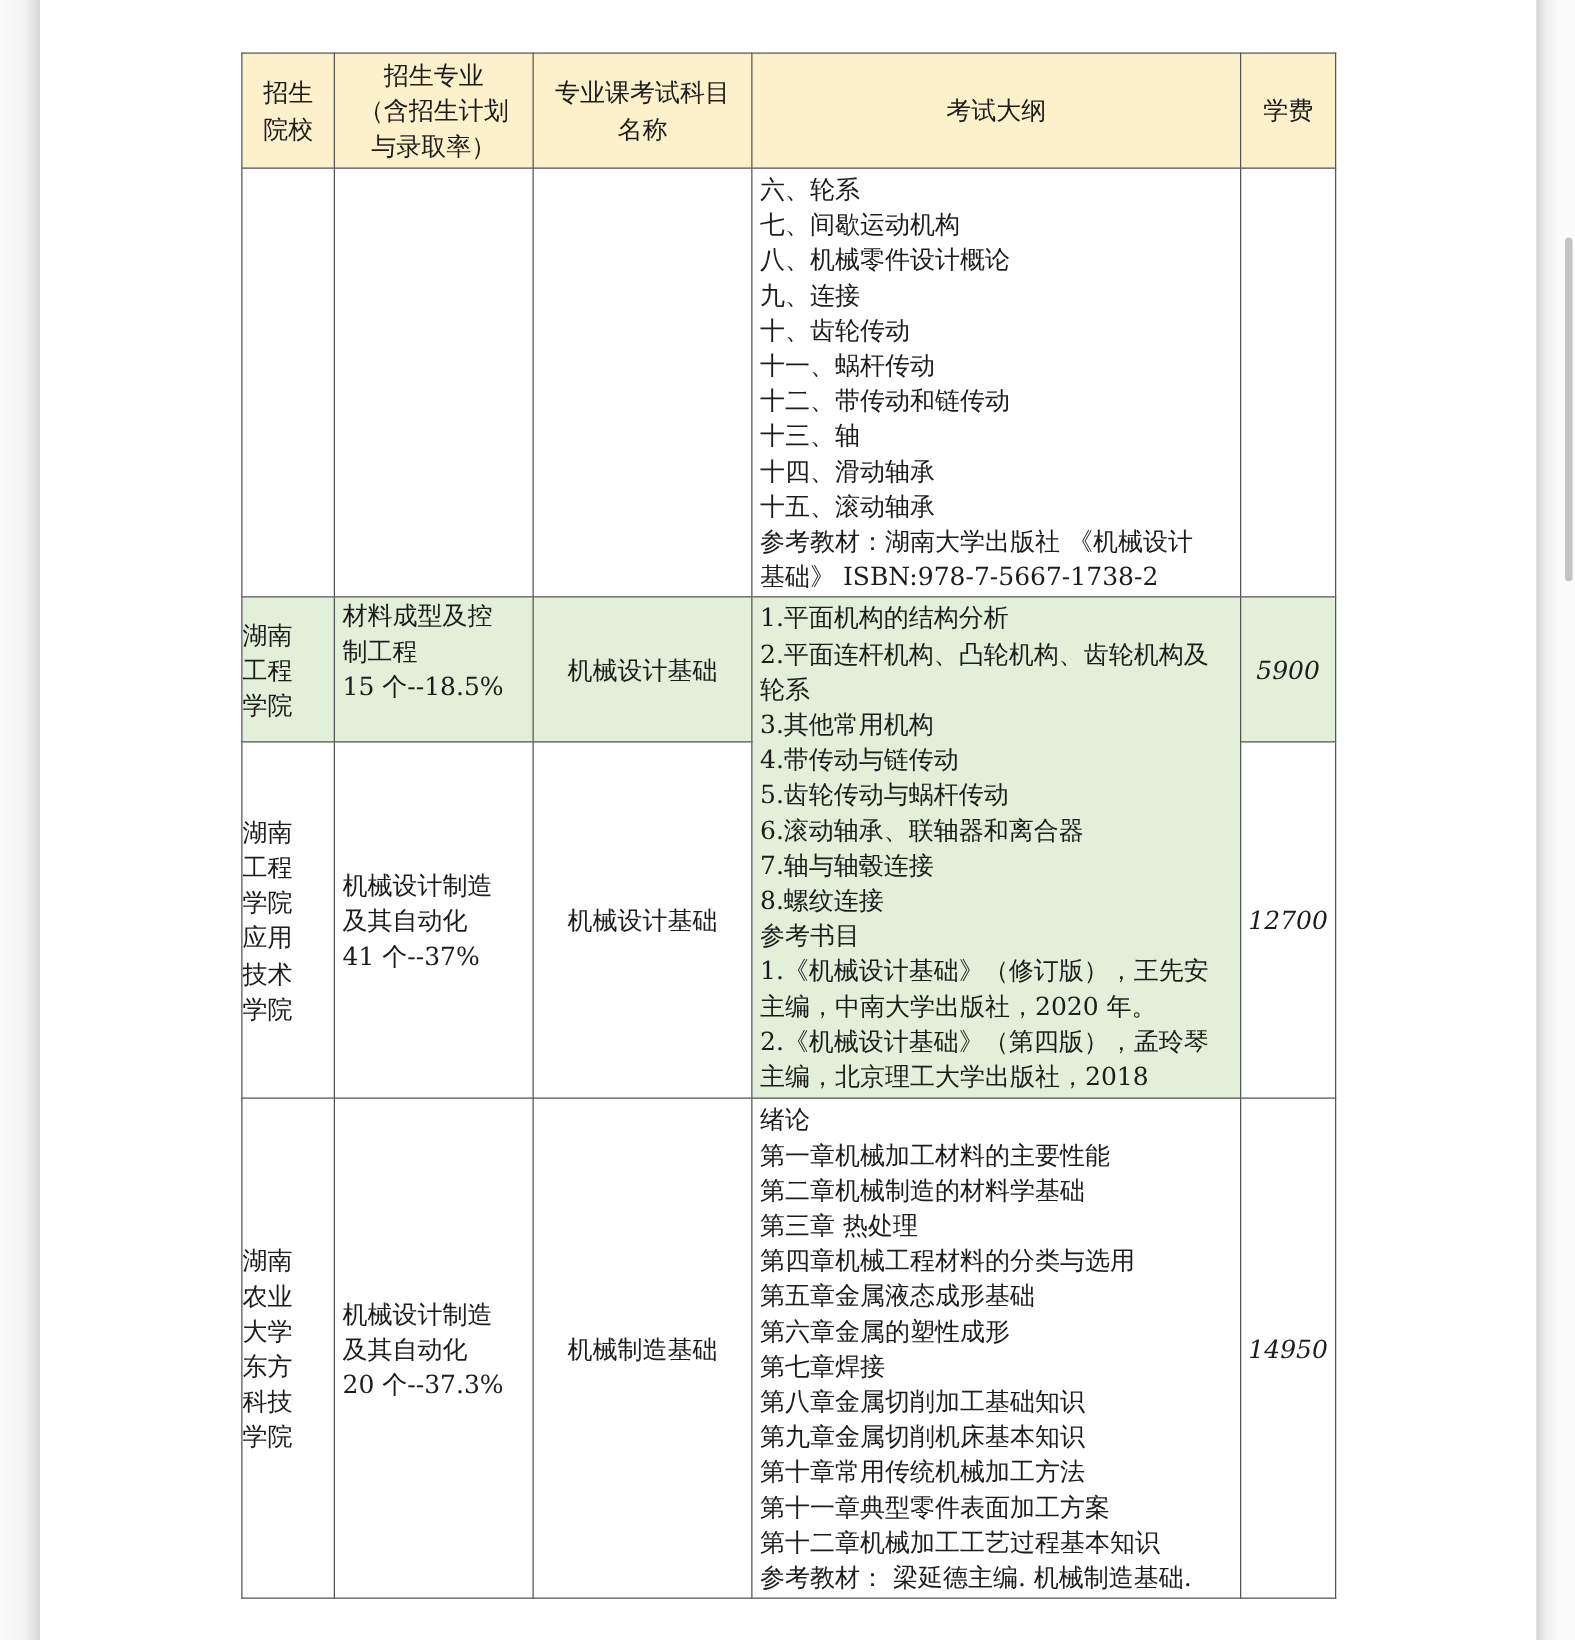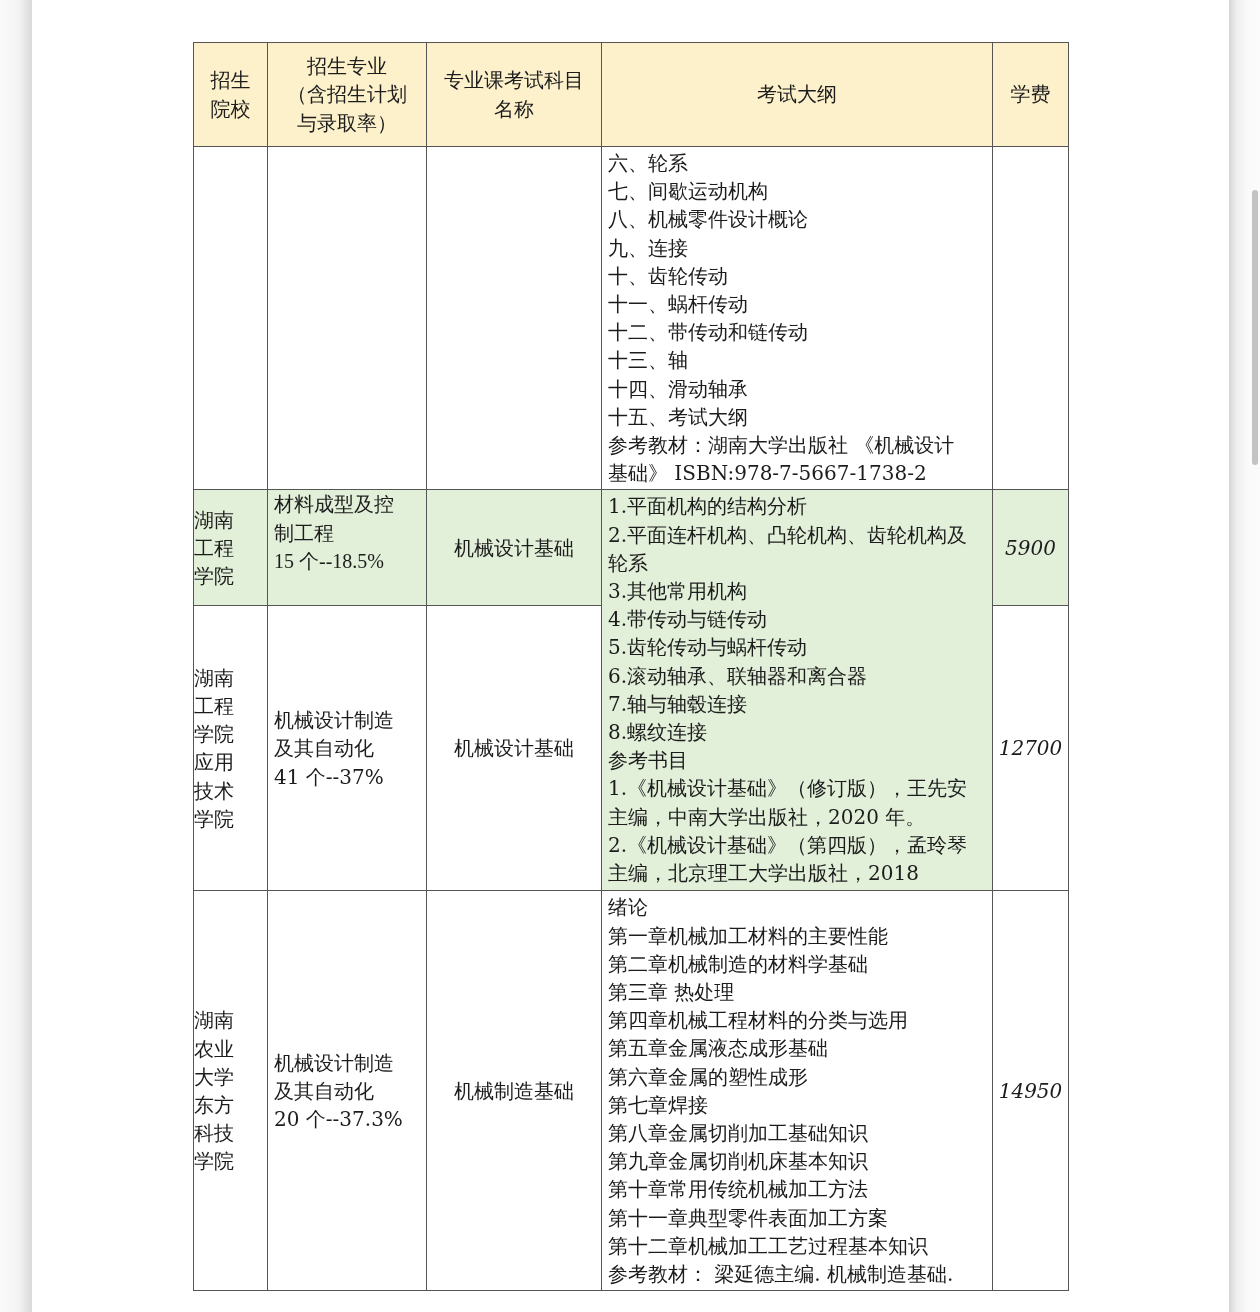--- a/index.html
+++ b/index.html
@@ -57,21 +57,21 @@
 
 <table class="doc">
   <colgroup>
     <col class="c1">
       <col class="c2">
       <col class="c3">
       <col class="c4">
       <col class="c5">
   </colgroup>
   <tbody>
-      <tr style="height:104px;">
+      <tr style="height:92px;">
     <th>
       <div>招生</div>
       <div>院校</div>
     </th>
     <th>
       <div>招生专业</div>
       <div>（含招生计划</div>
       <div>与录取率）</div>
     </th>
     <th>
@@ -93,34 +93,34 @@
     <td class="outline">
       <div>六、轮系</div>
       <div>七、间歇运动机构</div>
       <div>八、机械零件设计概论</div>
       <div>九、连接</div>
       <div>十、齿轮传动</div>
       <div>十一、蜗杆传动</div>
       <div>十二、带传动和链传动</div>
       <div>十三、轴</div>
       <div>十四、滑动轴承</div>
-      <div>十五、考试大纲</div>
+      <div>十五、滚动轴承</div>
       <div>参考教材：湖南大学出版社 《机械设计</div>
       <div>基础》 ISBN:978-7-5667-1738-2</div>
     </td>
     <td></td>
   </tr>
 
   <tr style="height:116px;">
     <td class="school green">
       <div>湖南</div>
       <div>工程</div>
       <div>学院</div>
     </td>
-    <td class="major green" style="vertical-align:top;padding-top:2px;font-family:Liberation Serif, serif;">
+    <td class="major green" style="vertical-align:top;padding-top:2px;">
       <div>材料成型及控</div>
       <div>制工程</div>
       <div>15 个--18.5%</div>
     </td>
     <td class="center green">机械设计基础</td>
     <td class="outline green" rowspan="2">
       <div>1.平面机构的结构分析</div>
       <div>2.平面连杆机构、凸轮机构、齿轮机构及</div>
       <div>轮系</div>
       <div>3.其他常用机构</div>

